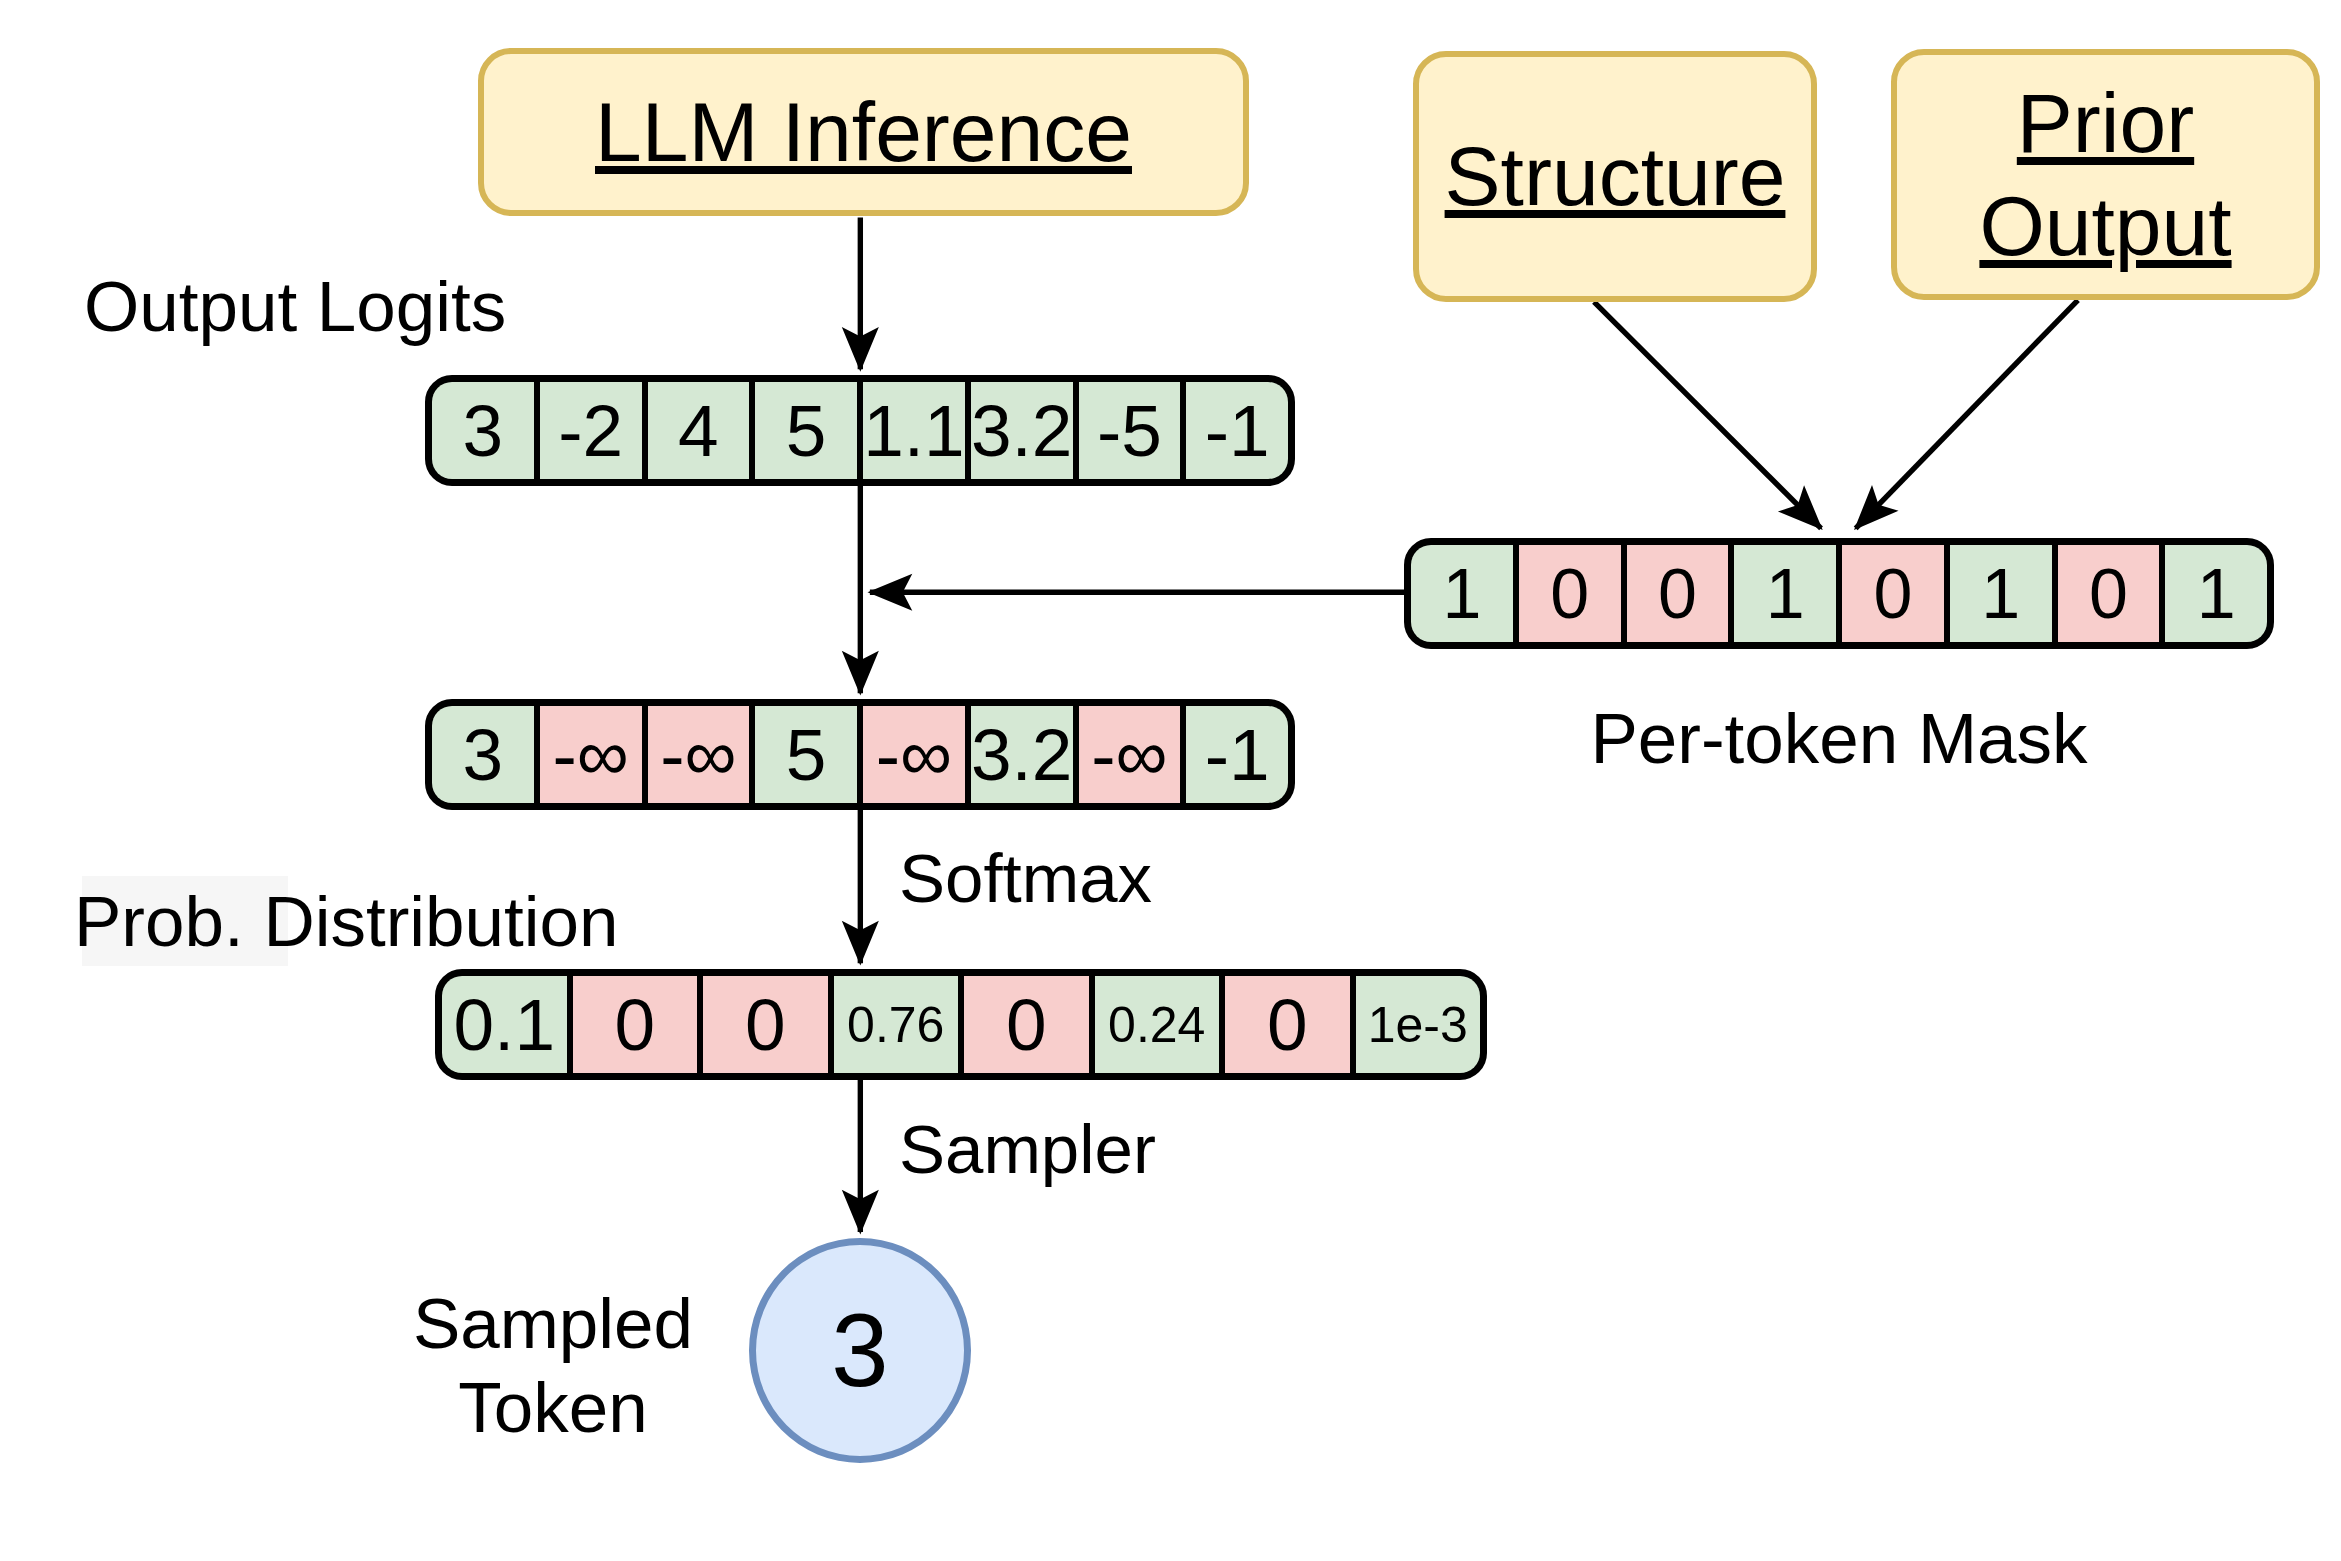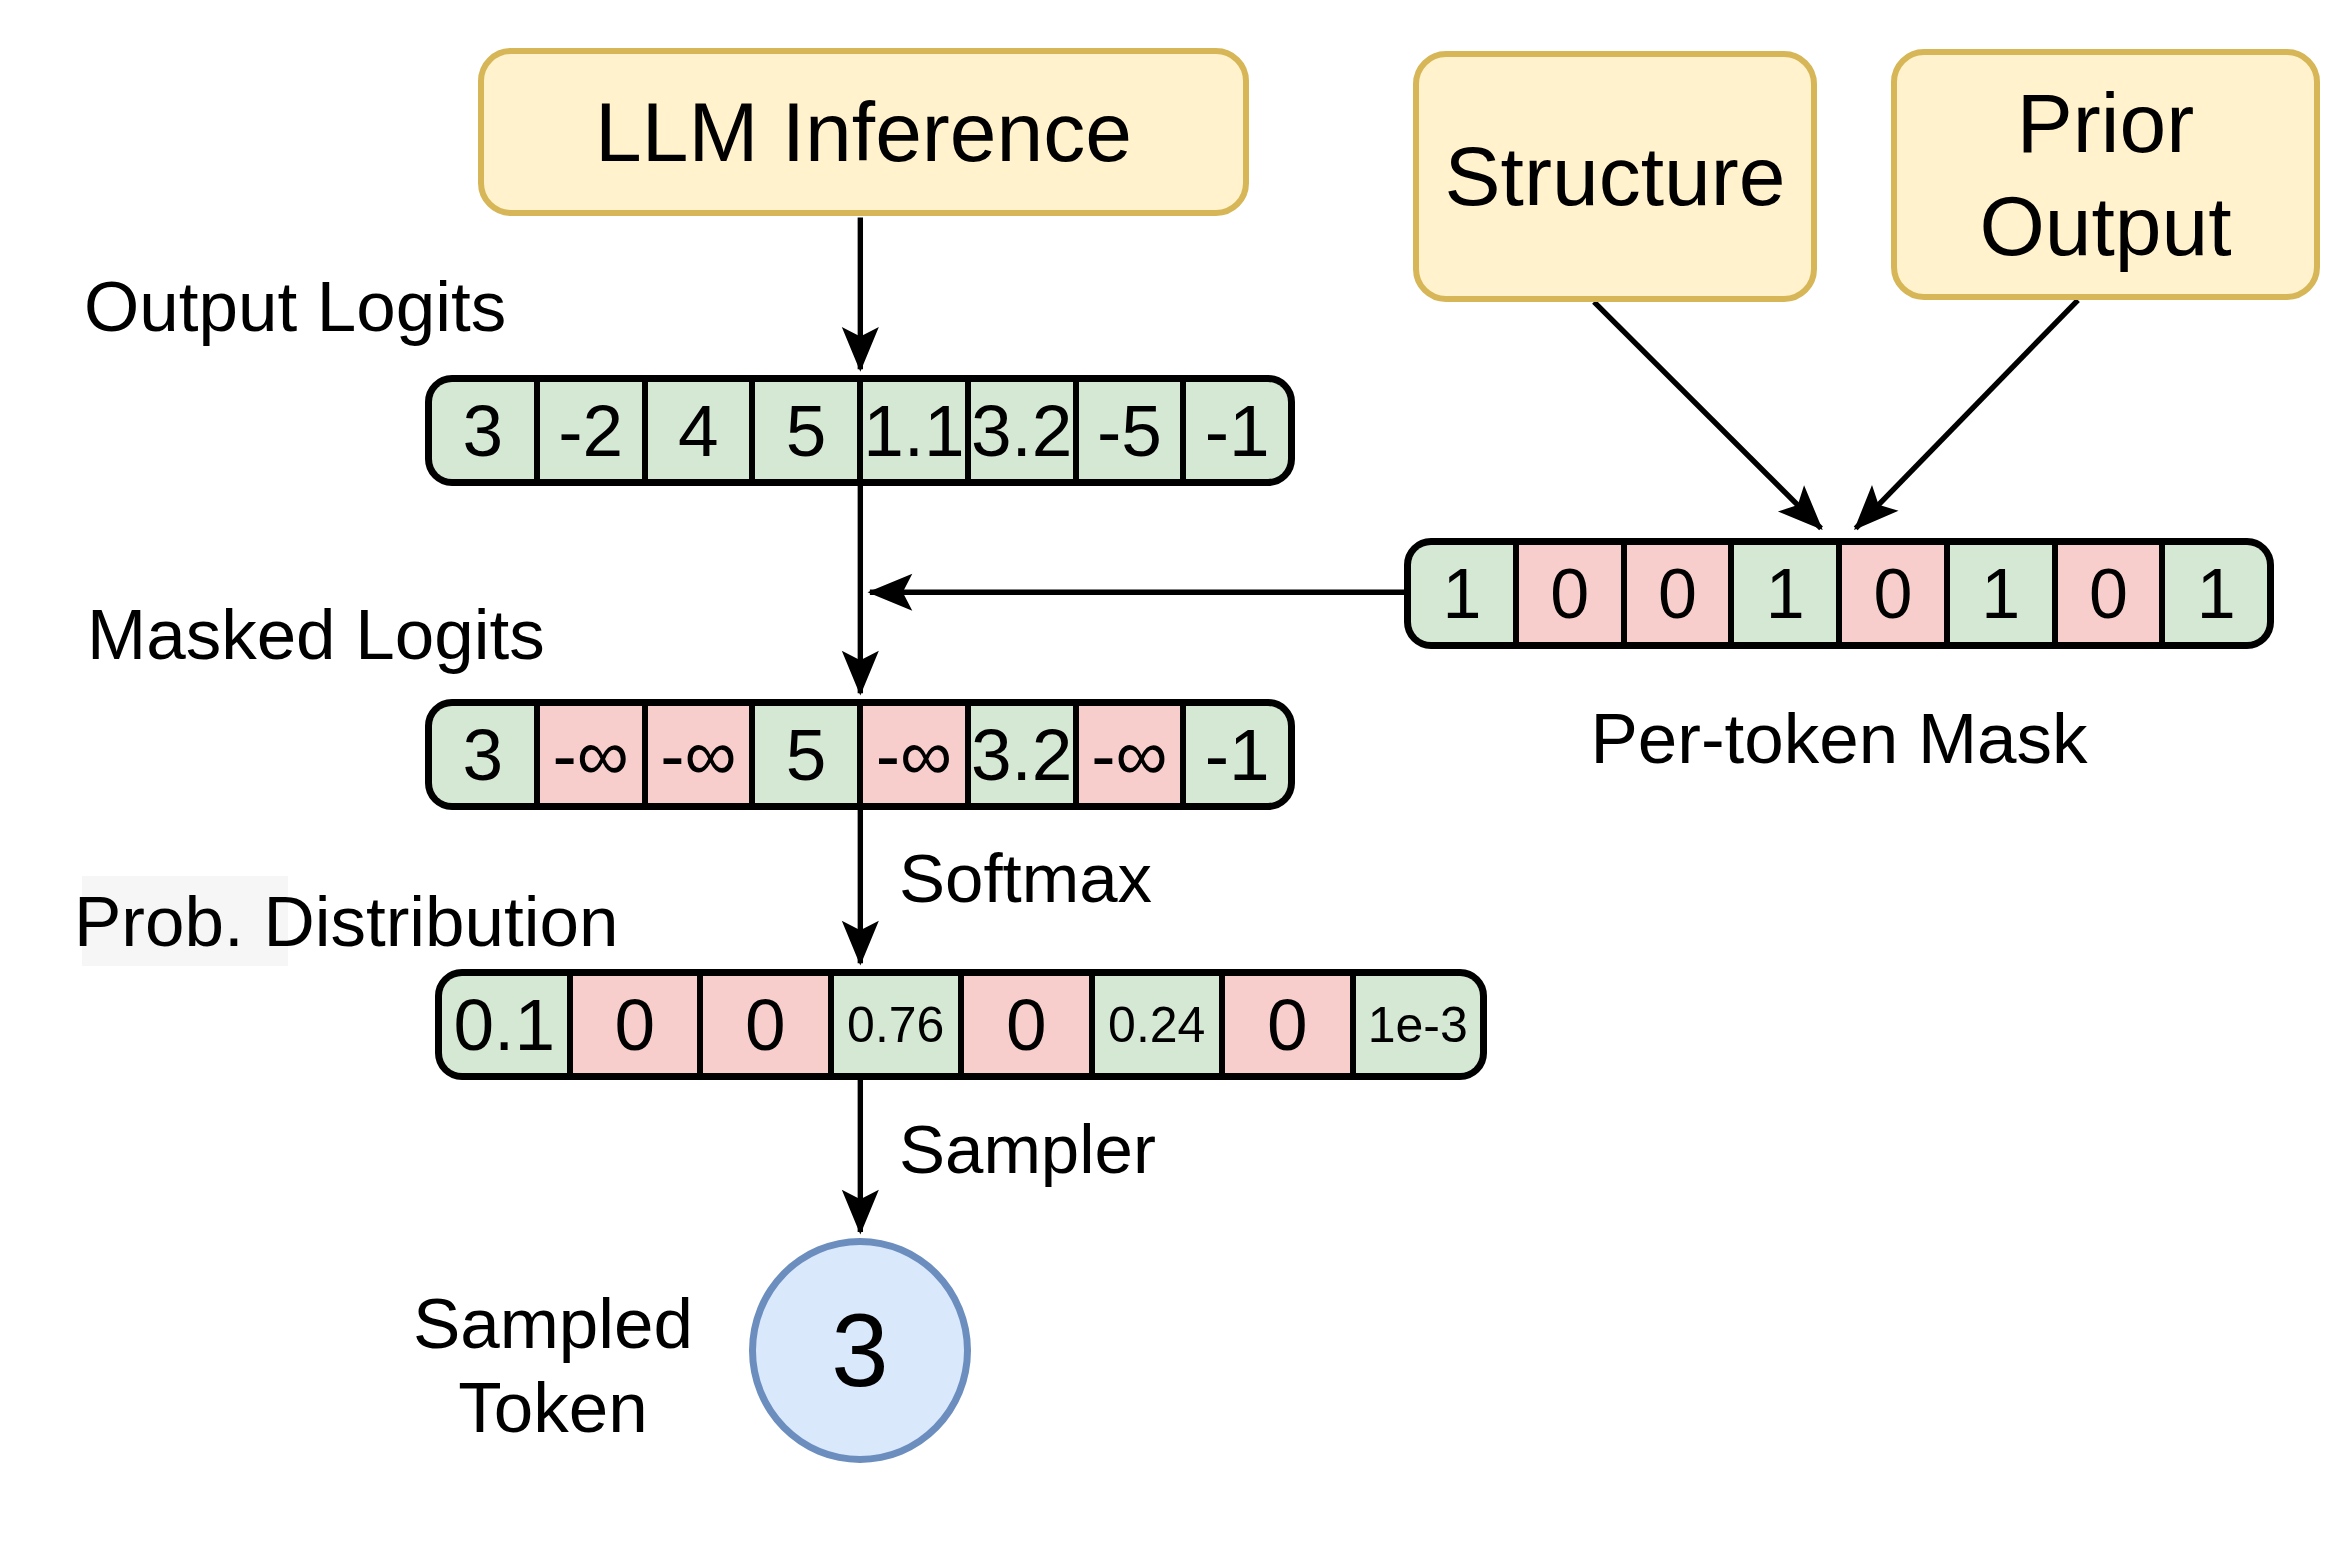--- a/index.html
+++ b/index.html
@@ -16,20 +16,21 @@
   
   .ybox{
     background:#FFF2CC;
     border:6px solid #D6B656;
     border-radius:33px;
     display:flex;align-items:center;justify-content:center;
     text-align:center;
     font-size:84px;line-height:1.22;
     z-index:2;
     padding:0 18px;
+    text-decoration:underline;
   }
   
   .row{
     display:flex;
     background:#000;
     border:7.8px solid #000;
     border-radius:27px;
     overflow:hidden;
     z-index:2;
     gap:6px;
@@ -109,21 +110,20 @@
   </svg>
 
   <div class="abs ybox" style="left:478px;top:48px;width:771px;height:168px;">LLM Inference</div>
 
   <div class="abs ybox" style="left:1413px;top:51px;width:404px;height:251px;">Structure</div>
 
   <div class="abs ybox" style="left:1891px;top:49px;width:429px;height:251px;">Prior Output</div>
 
   <div class="abs lbl" style="left:84px;top:268px;">Output Logits</div>
 
-  <div class="abs lbl" style="left:87px;top:596px;">Masked Logits</div>
 
   <div class="abs highlight-rect" style="left:82px;top:876px;width:206px;height:90px;"></div>
   <div class="abs lbl" style="left:74px;top:883px;"><span>Prob.</span><span> Distribution</span></div>
 
   <div class="abs row" style="left:425px;top:375px;width:870px;height:111px;">
     <div class="cell g">3</div>
     <div class="cell g">-2</div>
     <div class="cell g">4</div>
     <div class="cell g">5</div>
     <div class="cell g">1.1</div>

